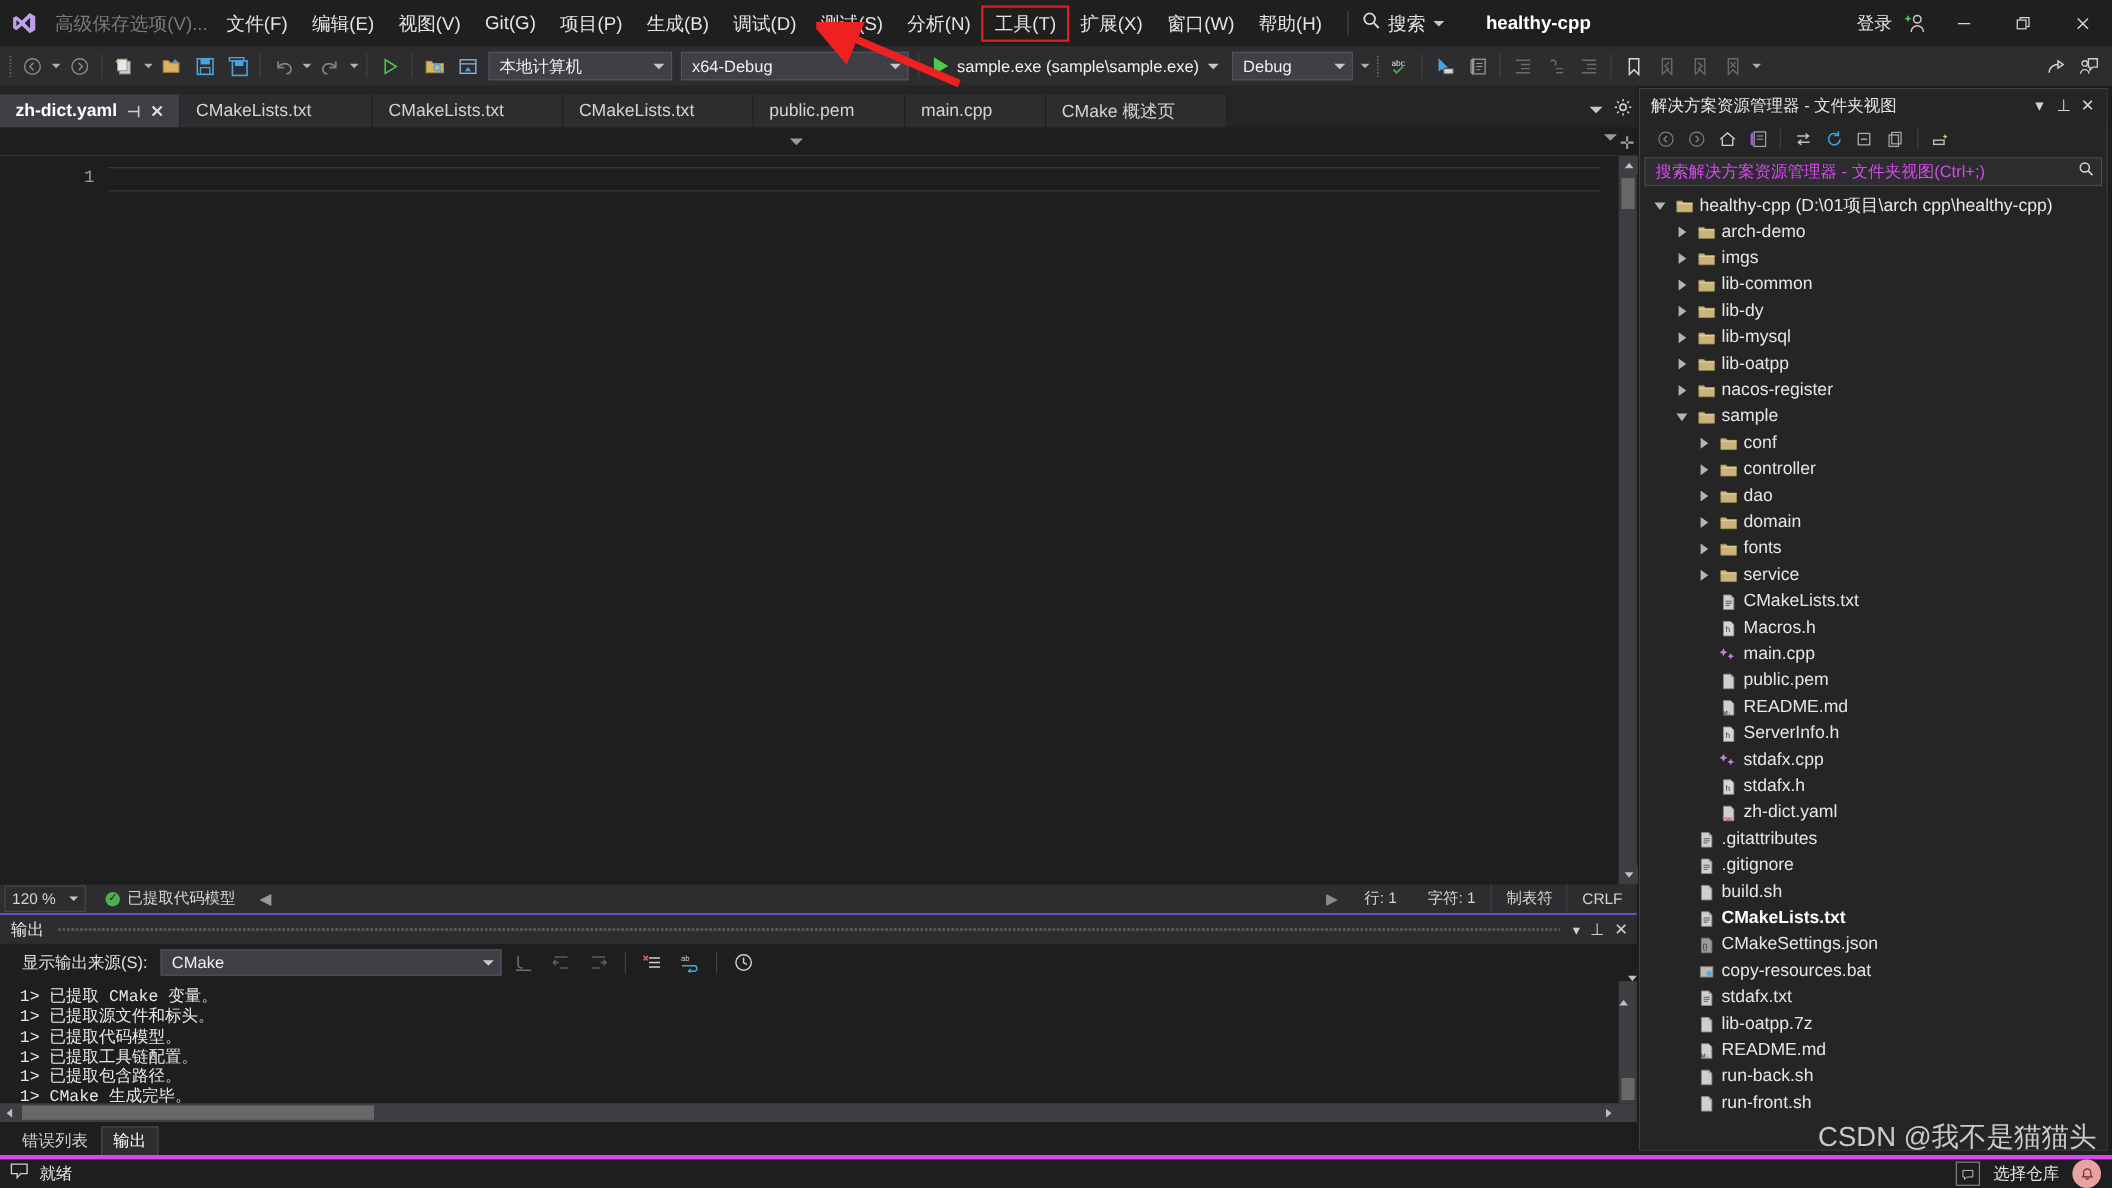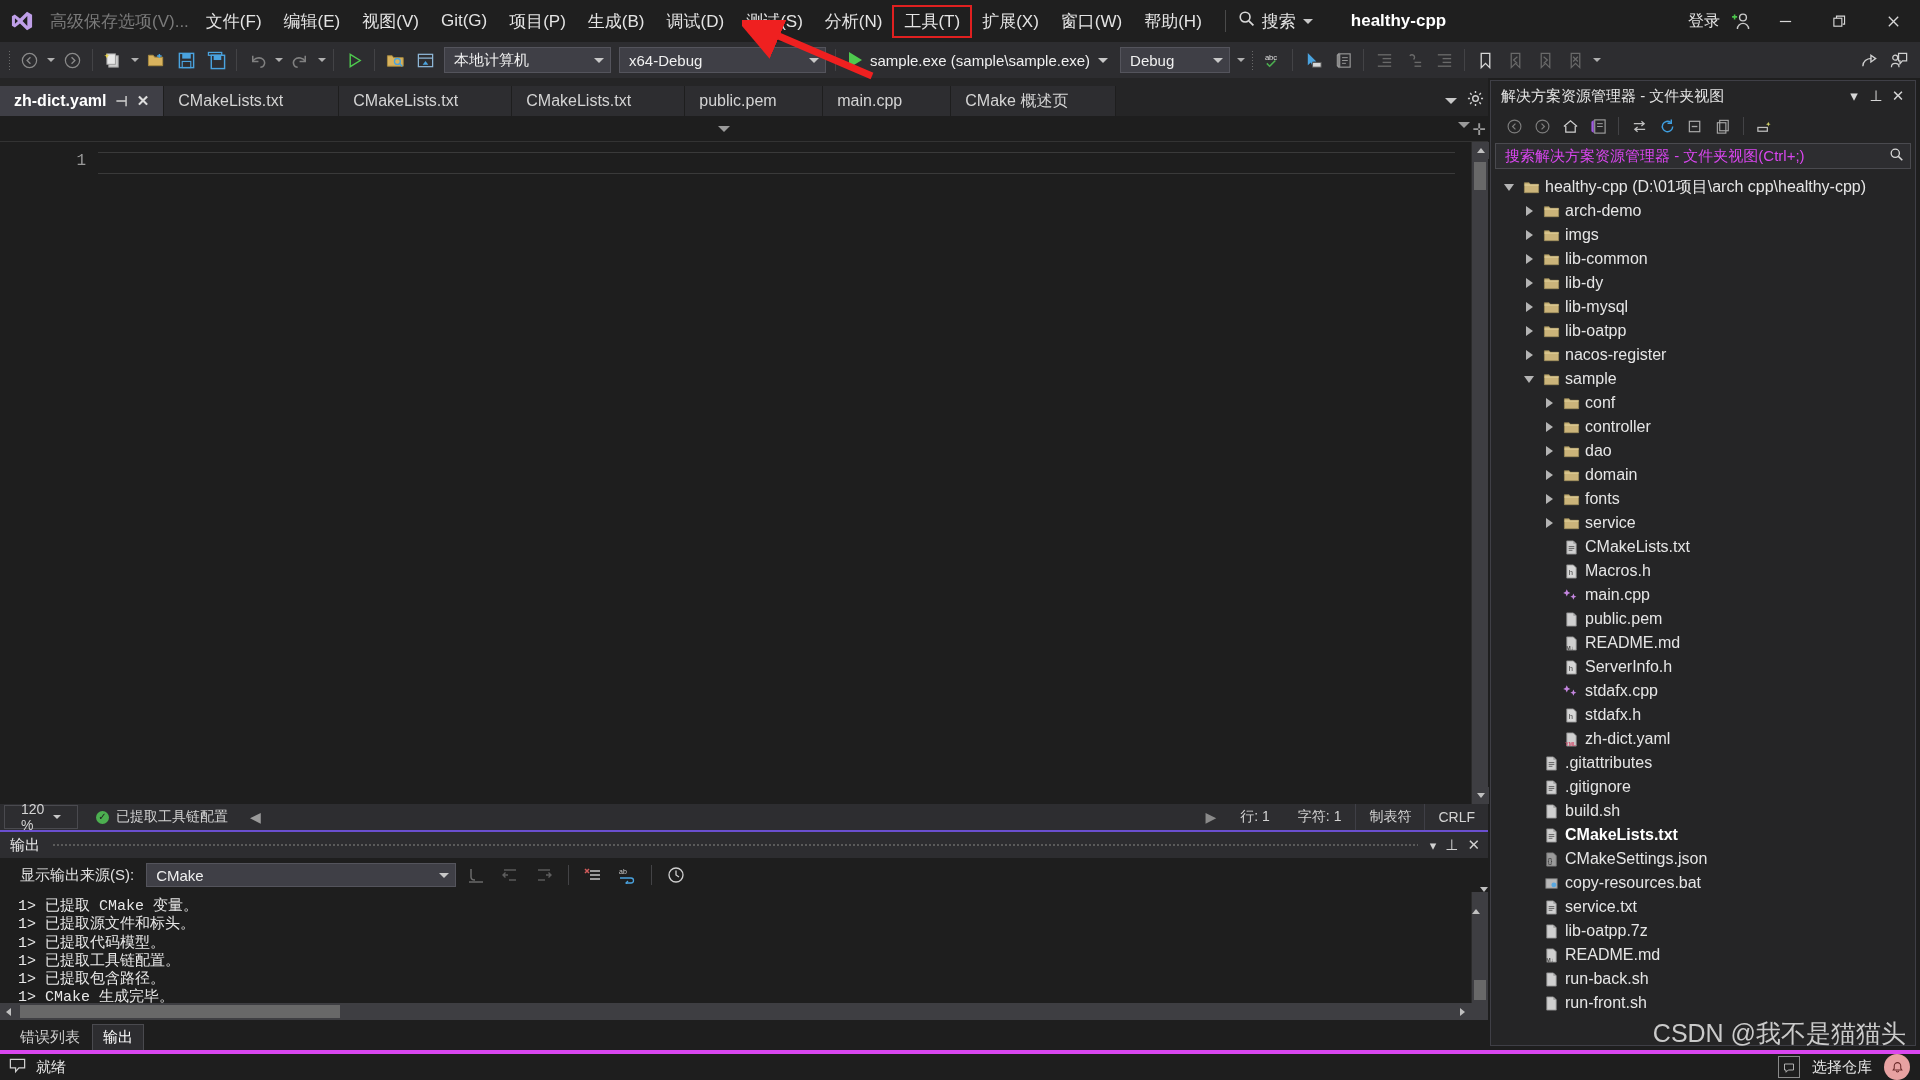--- a/index.html
+++ b/index.html
@@ -93,21 +93,21 @@
   .code-caret-line { height: 22px; border-top: 1px solid #3a3a3a; border-bottom: 1px solid #3a3a3a; margin-right: 16px; }
   .editor-vscroll { width: 17px; background: #3e3e42; position: relative; border-left: 1px solid #2b2b2b; }
   .editor-vscroll .up, .editor-vscroll .dn { position:absolute; left:0; width:17px; height:17px; display:flex; align-items:center; justify-content:center; background:#3e3e42;}
   .editor-vscroll .up { top: 0; } .editor-vscroll .dn { bottom: 0; }
   .arrow-u { width:0;height:0;border-left:4px solid transparent;border-right:4px solid transparent;border-bottom:5px solid #c0c0c0;}
   .arrow-d { width:0;height:0;border-left:4px solid transparent;border-right:4px solid transparent;border-top:5px solid #c0c0c0;}
   .thumb-v { position:absolute; left:2px; right:2px; top:20px; height:28px; background:#686868; }
 
   
   .editor-status { height: 26px; background: #2d2d30; display: flex; align-items: center; font-size: 14px; color: #d4d4d4; position: relative; }
-  .zoom-box { width: 74px; height: 24px; border: 1px solid #4a4a4f; background: #2d2d30; display: flex; align-items: center; padding: 0 16px; margin-left: 4px; }
+  .zoom-box { width: 74px; height: 24px; border: 1px solid #4a4a4f; background: #2d2d30; display: flex; align-items: center; padding: 0 6px; margin-left: 4px; }
   .zoom-box .v { flex: 1; }
   .zoom-box .dd { width:0;height:0;border-left:4px solid transparent;border-right:4px solid transparent;border-top:4px solid #c8c8c8;}
   .ok-dot { width: 13px; height: 13px; border-radius: 50%; background: #4caf50; display:inline-flex; align-items:center; justify-content:center; margin: 0 7px 0 18px; }
   .ok-dot::after { content:'✓'; font-size: 10px; color: #1e1e1e; line-height: 1; }
   .estat-right { position: absolute; right: 0; top: 0; height: 26px; display: flex; align-items: center; }
   .estat-cell { padding: 0 13px; height: 26px; display: flex; align-items: center; border-left: 1px solid #3f3f46; }
 
   
   .output-panel { height: 220px; flex: 0 0 220px; background: #1e1e1e; border-top: 2px solid #6a4fcf; display: flex; flex-direction: column; }
   .out-head { height: 26px; display: flex; align-items: center; background: #2d2d30; position: relative; padding-left: 10px; }
@@ -489,21 +489,21 @@
             </span>
         </div>
       </div>
 
       <div class="editor-status">
         <div class="zoom-box">
           <span class="v">120 %</span>
           <span class="dd"></span>
         </div>
         <span class="ok-dot"></span>
-        <span>已提取工具链配置</span>
+        <span>已提取代码模型</span>
         <span style="margin-left:22px;color:#9a9a9a">◀</span>
         <div class="estat-right">
           <span style="color:#8a8a8a;padding:0 10px">▶</span>
           <span style="padding:0 14px">行: 1</span>
           <span style="padding:0 14px">字符: 1</span>
           <span class="estat-cell">制表符</span>
           <span class="estat-cell">CRLF</span>
         </div>
       </div>
 
@@ -1031,21 +1031,21 @@
                 <svg viewBox="0 0 18 18">
                   <path d="M4 2h7l3 3v11H4z" fill="#cfcfcf" stroke="#8a8a8a" stroke-width=".9"></path>
                   <path d="M11 2v3h3" fill="#9a9a9a"></path>
                   <g stroke="#555" stroke-width=".9">
                     <line x1="6" y1="8" x2="12" y2="8"></line>
                     <line x1="6" y1="10" x2="12" y2="10"></line>
                     <line x1="6" y1="12" x2="10" y2="12"></line>
                   </g>
                 </svg>
               </span>
-              <span class="nm">service.txt</span>
+              <span class="nm">stdafx.txt</span>
             </div>
             <div class="tr" style="padding-left: 28px;">
               <span class="tw"></span>
               <span class="ic">
                 <svg viewBox="0 0 18 18">
                   <path d="M4 2h7l3 3v11H4z" fill="#cfcfcf" stroke="#8a8a8a" stroke-width=".9"></path>
                   <path d="M11 2v3h3" fill="#9a9a9a"></path>
                 </svg>
               </span>
               <span class="nm">lib-oatpp.7z</span>

